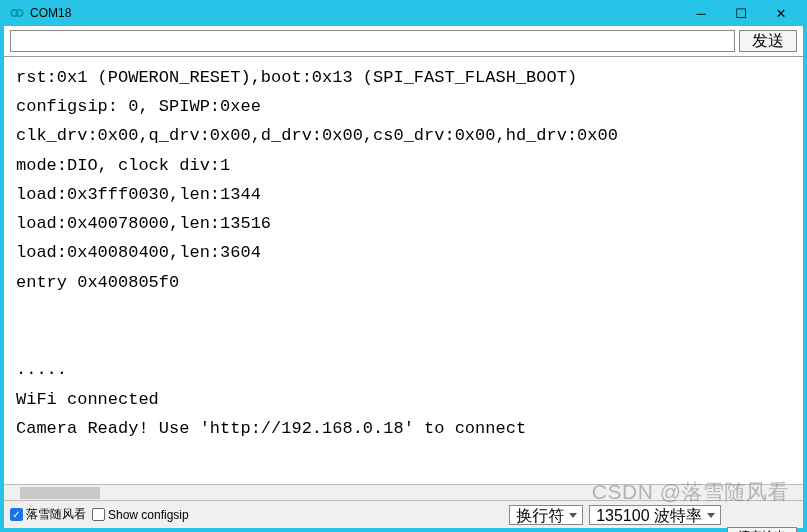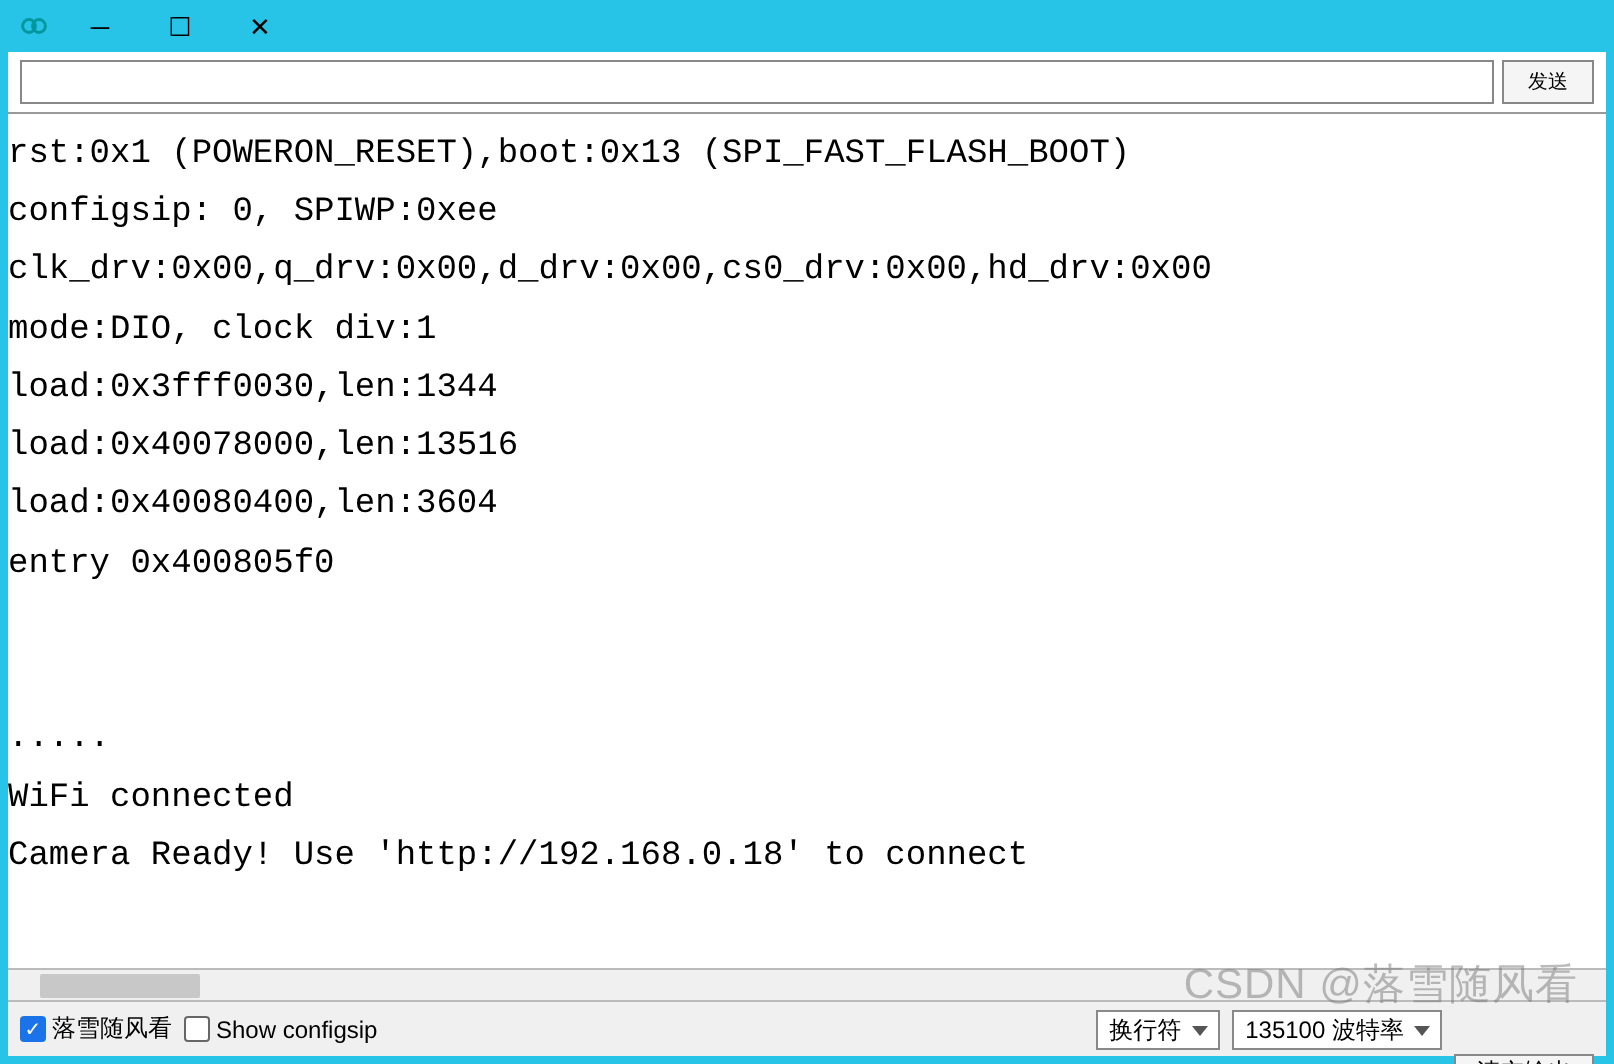--- a/index.html
+++ b/index.html
@@ -59,27 +59,27 @@
   height: 22px;
   border: 1px solid #888;
   padding: 0 4px;
   font-size: 12px;
 }
 .send-btn {
   height: 22px;
   padding: 0 12px;
   background: #f5f5f5;
   border: 1px solid #888;
-  font-size: 10px;
+  font-size: 16px;
   cursor: default;
 }
 .console {
   flex: 1;
   background: #fff;
-  padding: 6px 8px 4px 0;
+  padding: 6px 8px 4px 12px;
   font-family: Consolas, "Courier New", monospace;
   font-size: 17px;
   line-height: 1.72;
   color: #000;
   overflow: hidden;
   white-space: pre;
 }
 .scrollbar-bottom {
   height: 16px;
   border-top: 1px solid #bbb;
@@ -125,24 +125,24 @@
   background: #1a73e8;
   border-color: #1a73e8;
   color: #fff;
 }
 .spacer { flex: 1; }
 .dropdown {
   height: 20px;
   border: 1px solid #888;
   background: #fff;
   padding: 0 18px 0 6px;
-  font-size: 12px;
+  font-size: 16px;
   position: relative;
   display: inline-flex;
-  align-items: flex-end;
+  align-items: flex-start;
 }
 .dropdown::after {
   content: "";
   position: absolute;
   right: 5px;
   top: 7px;
   border-left: 4px solid transparent;
   border-right: 4px solid transparent;
   border-top: 5px solid #555;
 }
@@ -169,20 +169,21 @@
 <body>
 
 <div class="window">
   <div class="titlebar">
     <span class="title-icon">
       <svg width="14" height="14" viewBox="0 0 14 14">
         <ellipse cx="4.5" cy="7" rx="3.2" ry="3.2" fill="none" stroke="#00979d" stroke-width="1.5"></ellipse>
         <ellipse cx="9.5" cy="7" rx="3.2" ry="3.2" fill="none" stroke="#00979d" stroke-width="1.5"></ellipse>
       </svg>
     </span>
+    <span class="title-text">COM18</span>
     <div class="win-controls">
       <div class="win-btn">─</div>
       <div class="win-btn">☐</div>
       <div class="win-btn">✕</div>
     </div>
   </div>
 
   <div class="input-row">
     <input class="serial-input" type="text" value="" style="">
     <button class="send-btn">发送</button>

